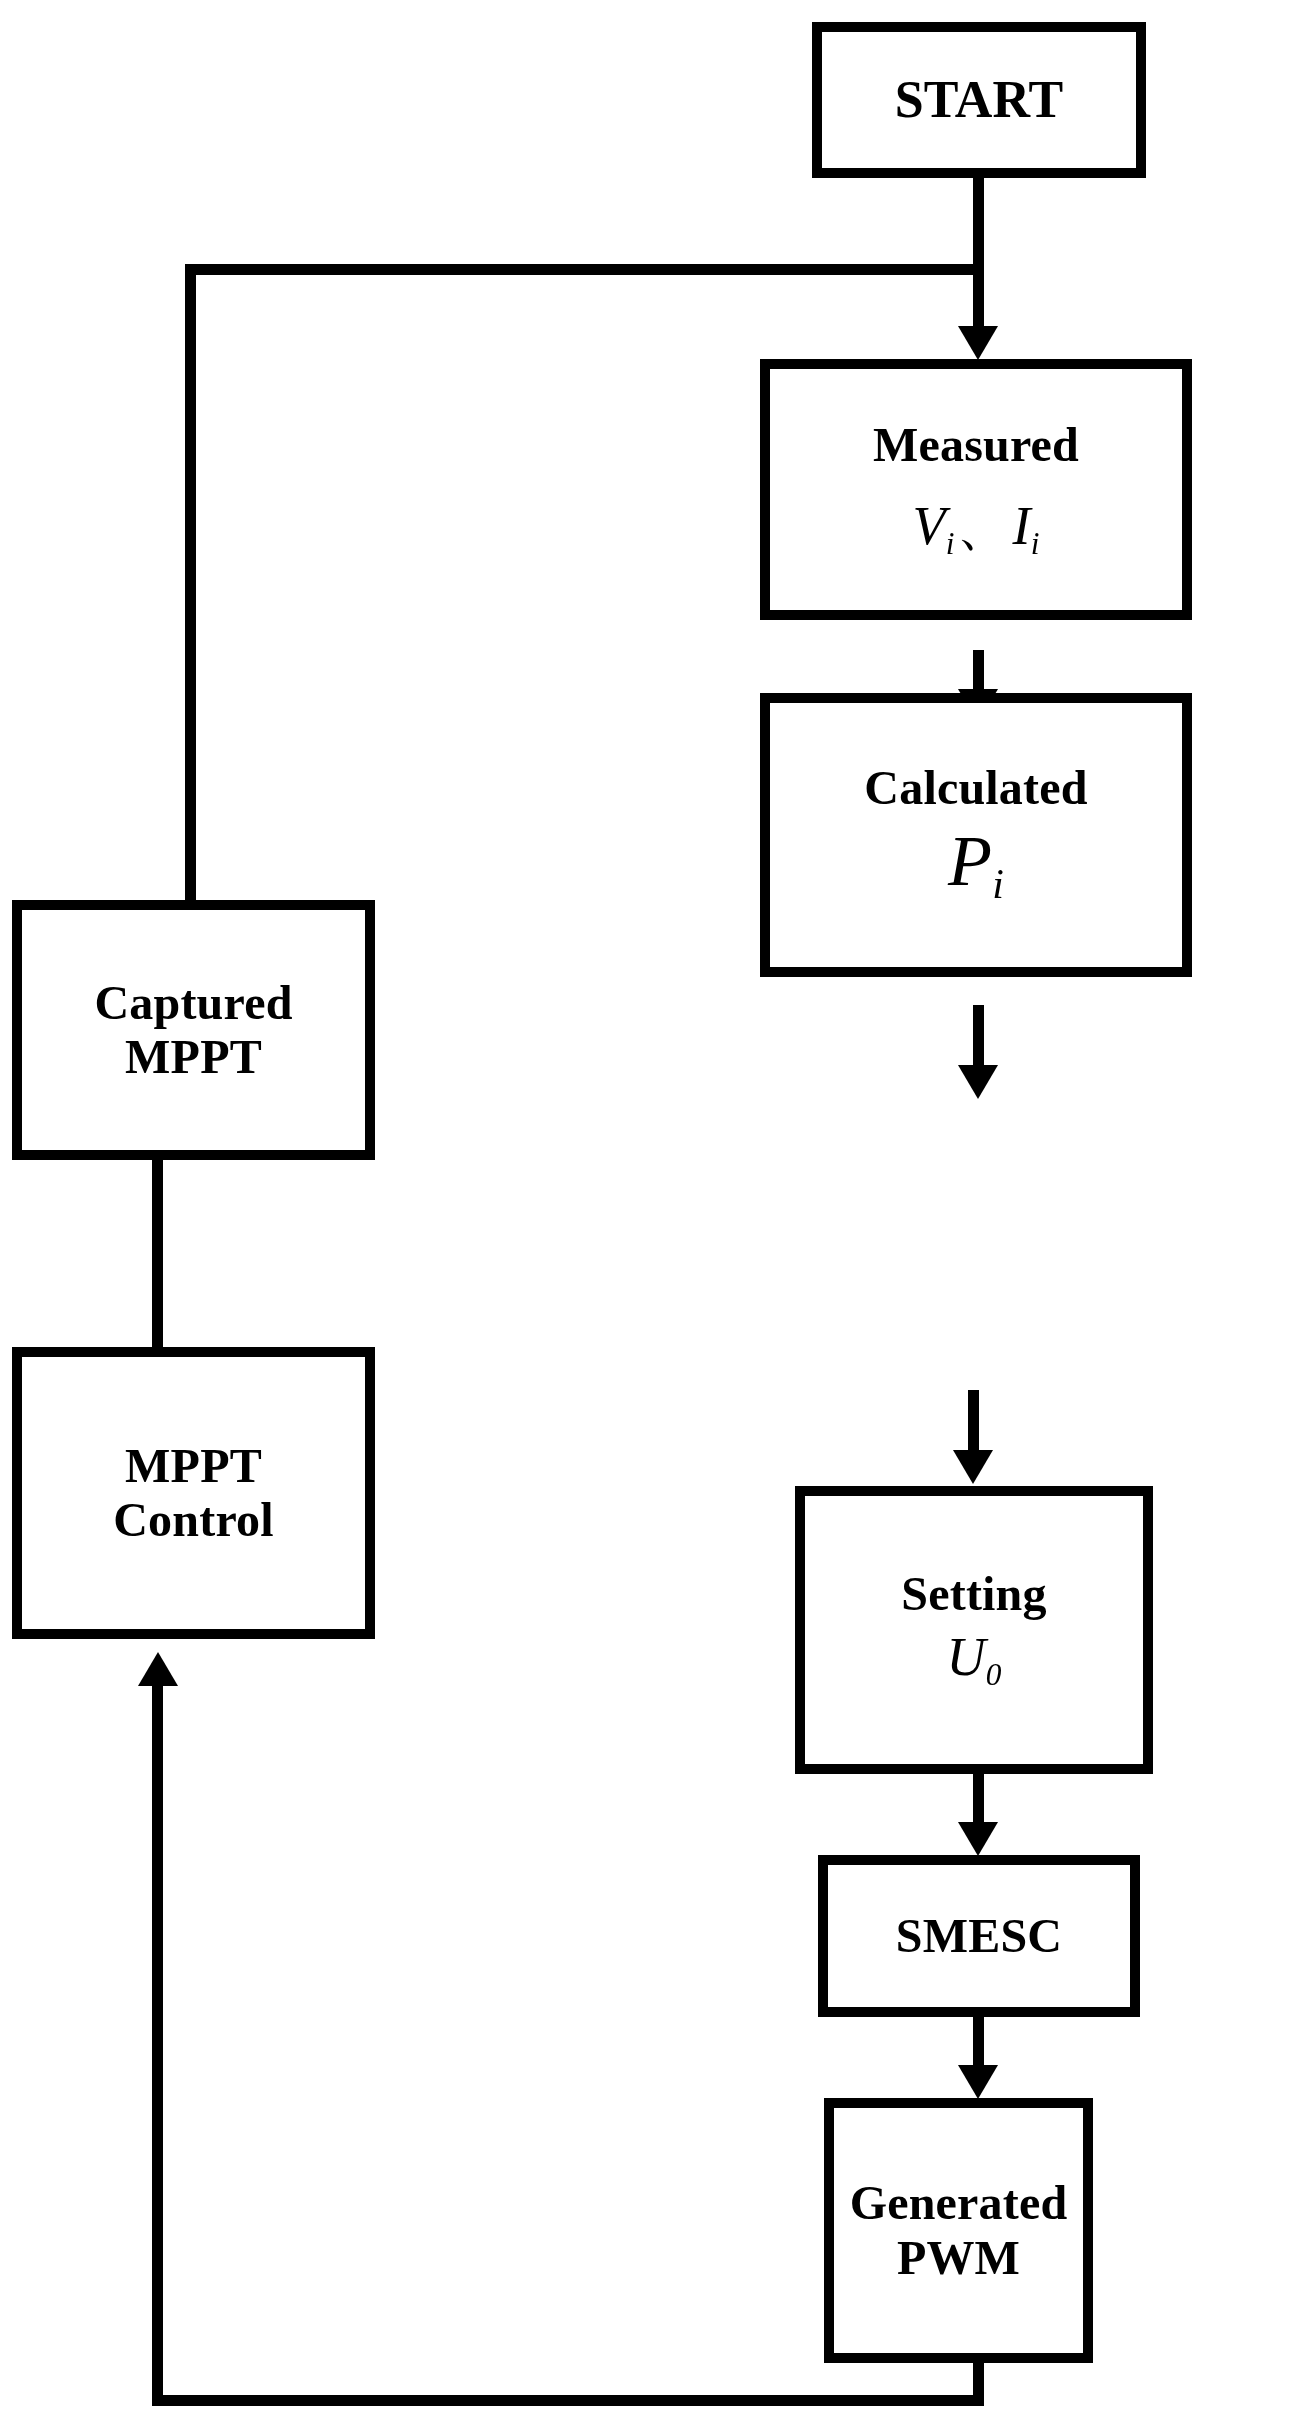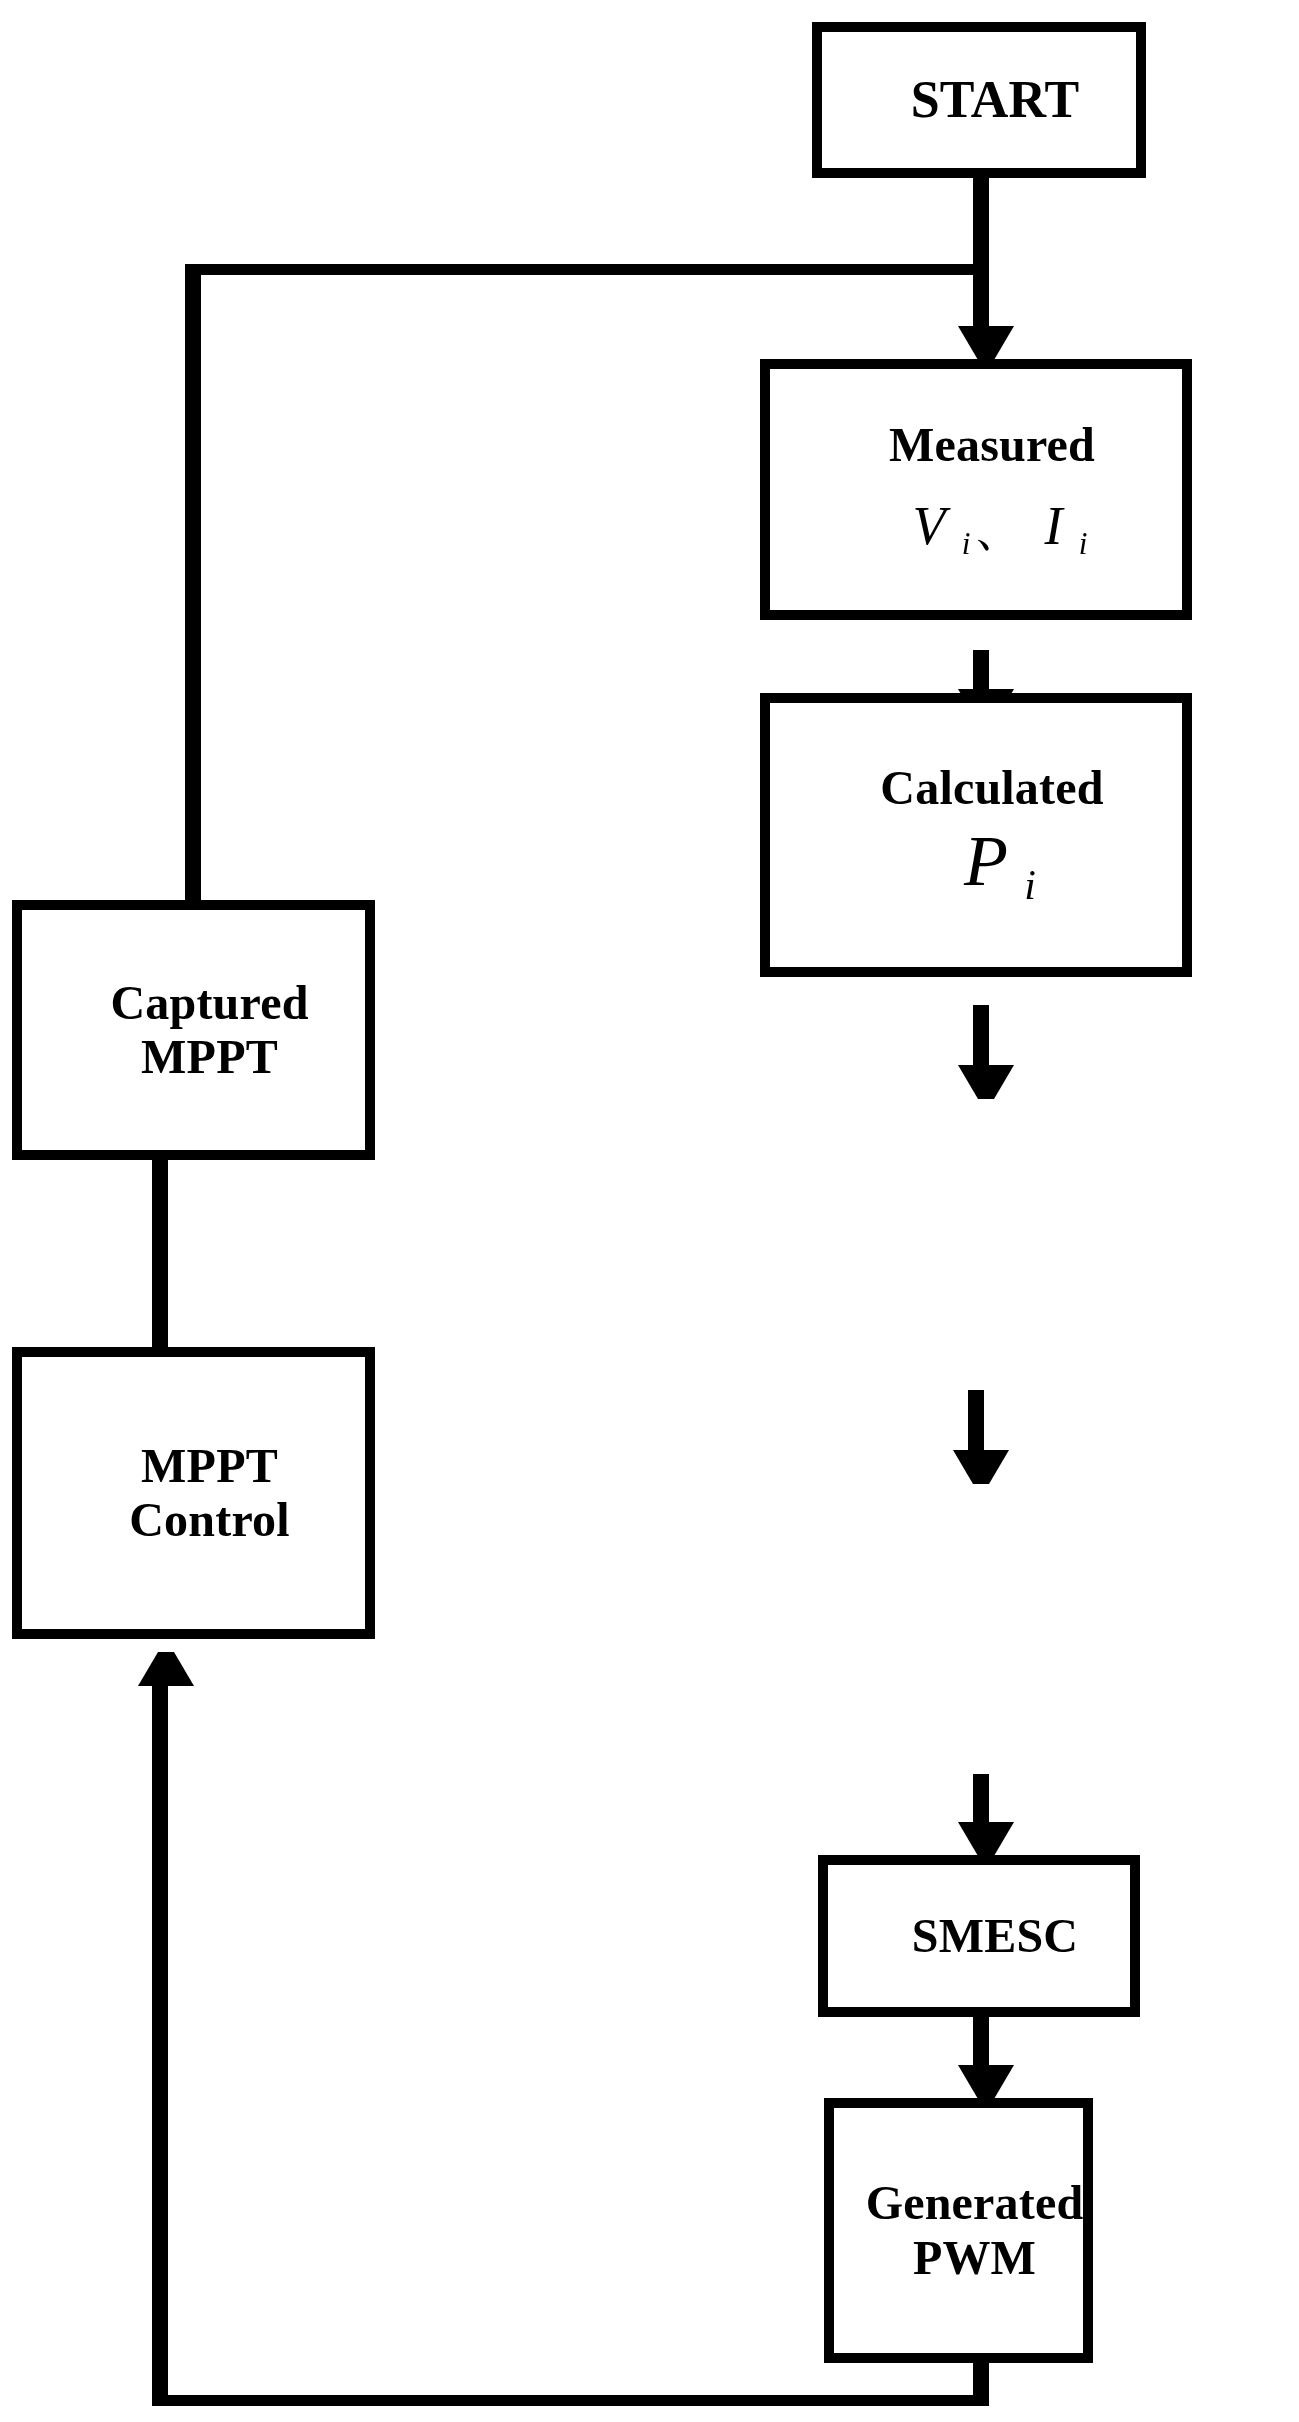--- a/index.html
+++ b/index.html
@@ -1,15 +1,15 @@
 <!DOCTYPE html>
 <html><head>
 <meta charset="utf-8">
 <style>
-  * { box-sizing: border-box; padding-left: 16px; }
+  * { box-sizing: border-box; }
   html, body {
     margin: 0;
     padding: 0;
     background: #ffffff;
   }
   body {
     font-family: "Liberation Serif", "DejaVu Serif", serif;
   }
   #canvas {
     position: relative;
@@ -122,20 +122,26 @@
   </div>
 
   <div class="node" style="left:760px; top:693px; width:432px; height:284px; font-size:48px;">
     <span class="ln">Calculated</span>
     <span class="var" style="font-size:72px; margin-top:6px;">
       <span>P</span><sub>i</sub>
     </span>
   </div>
 
 
+  <div class="node" style="left:795px; top:1486px; width:358px; height:288px; font-size:48px;">
+    <span class="ln">Setting</span>
+    <span class="var" style="font-size:54px; margin-top:6px;">
+      <span>U</span><sub>0</sub>
+    </span>
+  </div>
 
   <div class="node" style="left:818px; top:1855px; width:322px; height:162px; font-size:48px;">
     <span class="ln">SMESC</span>
   </div>
 
   <div class="node" style="left:824px; top:2098px; width:269px; height:265px; font-size:48px;">
     <span class="ln">Generated</span>
     <span class="ln">PWM</span>
   </div>
 

